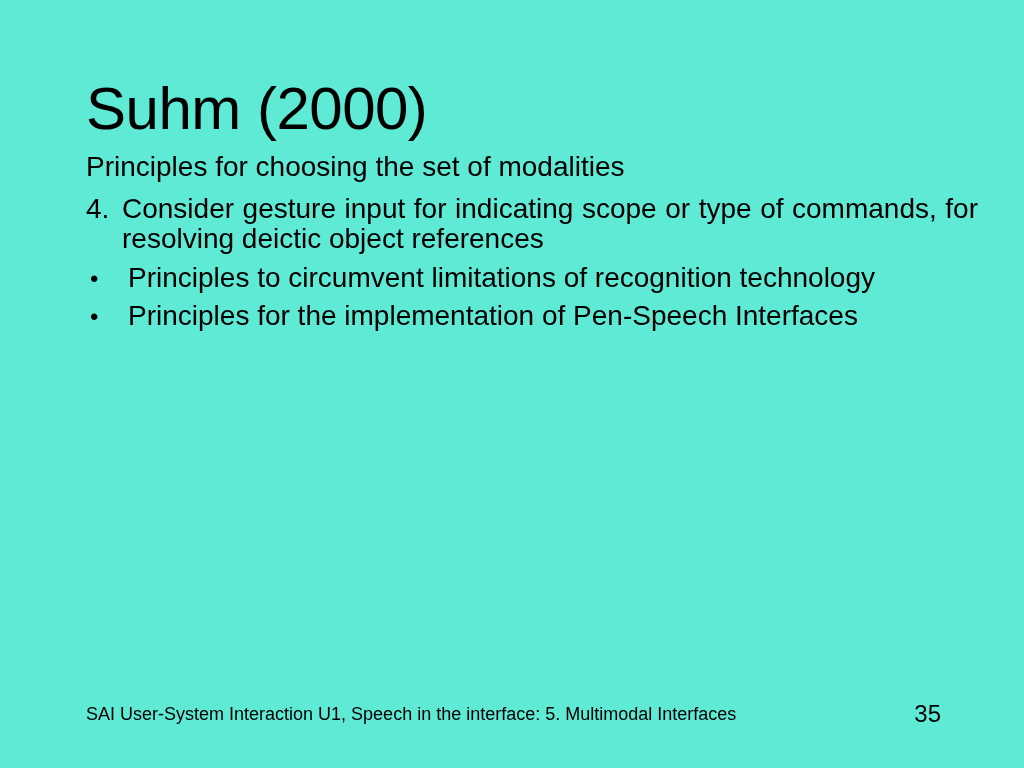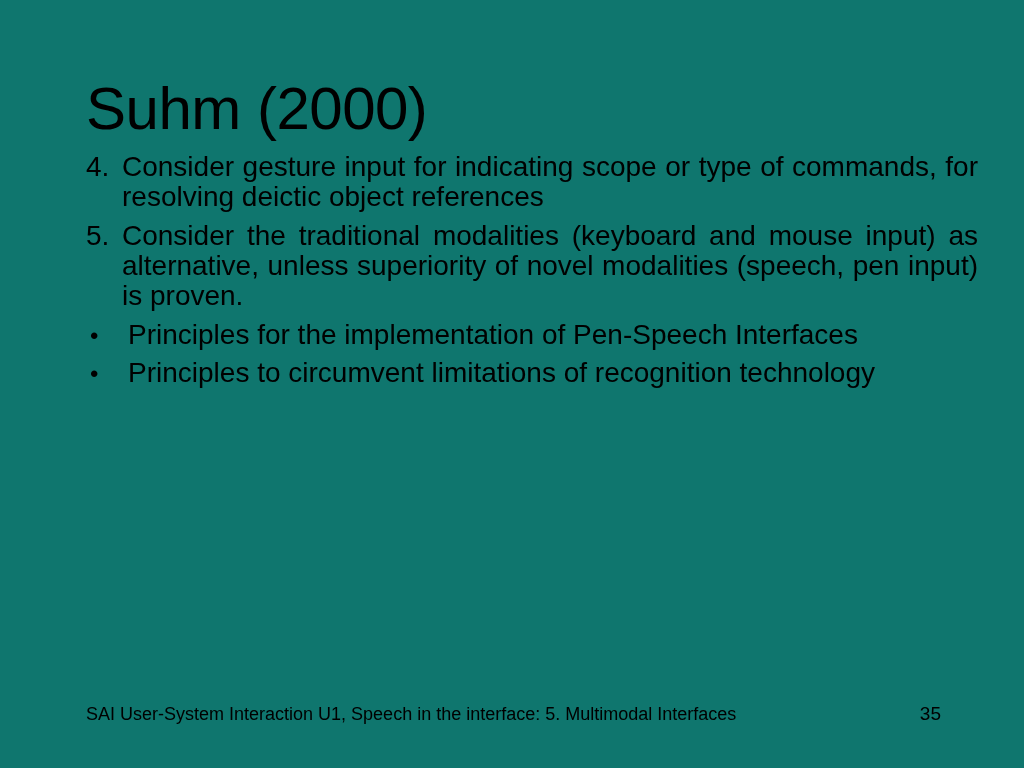--- a/index.html
+++ b/index.html
@@ -11,21 +11,21 @@
     width: 1024px;
     height: 768px;
     position: relative;
     overflow: hidden;
     font-family: "Liberation Sans", "DejaVu Sans", sans-serif;
     color: #000000;
   }
   .slide {
     position: absolute;
     inset: 0;
-    background: #0f766e;
+    background: #5eead4;
   }
   .content {
     position: absolute;
     left: 86px;
     right: 46px;
     top: 0;
   }
   .title {
     font-size: 60px;
     font-weight: 400;
@@ -71,40 +71,40 @@
     position: absolute;
     left: 86px;
     top: 702px;
     font-size: 18px;
     line-height: 24px;
   }
   .footer-page {
     position: absolute;
     right: 83px;
     top: 702px;
-    font-size: 19px;
+    font-size: 24px;
     line-height: 24px;
   }
 </style>
 </head>
 <body>
 
 <div class="slide">
   <div class="content">
 
     <h1 class="title">Suhm (2000)</h1>
 
+    <p class="subtitle">Principles for choosing the set of modalities</p>
 
 
 
     <p class="para numbered"><span class="num">4.</span><span>Consider gesture input for indicating scope or type of commands, for resolving deictic object references</span></p>
 
-    <p class="para numbered"><span class="num">5.</span><span>Consider the traditional modalities (keyboard and mouse input) as alternative, unless superiority of novel modalities (speech, pen input) is proven.</span></p>
+
+    <p class="para bullet"><span class="bullet-marker">•</span><span>Principles to circumvent limitations of recognition technology</span></p>
 
     <p class="para bullet"><span class="bullet-marker">•</span><span>Principles for the implementation of Pen-Speech Interfaces</span></p>
-
-    <p class="para bullet"><span class="bullet-marker">•</span><span>Principles to circumvent limitations of recognition technology</span></p>
 
   </div>
 
   <div class="footer-left">SAI User-System Interaction U1, Speech in the interface: 5. Multimodal Interfaces</div>
   <div class="footer-page">35</div>
 </div>
 
 </body></html>

